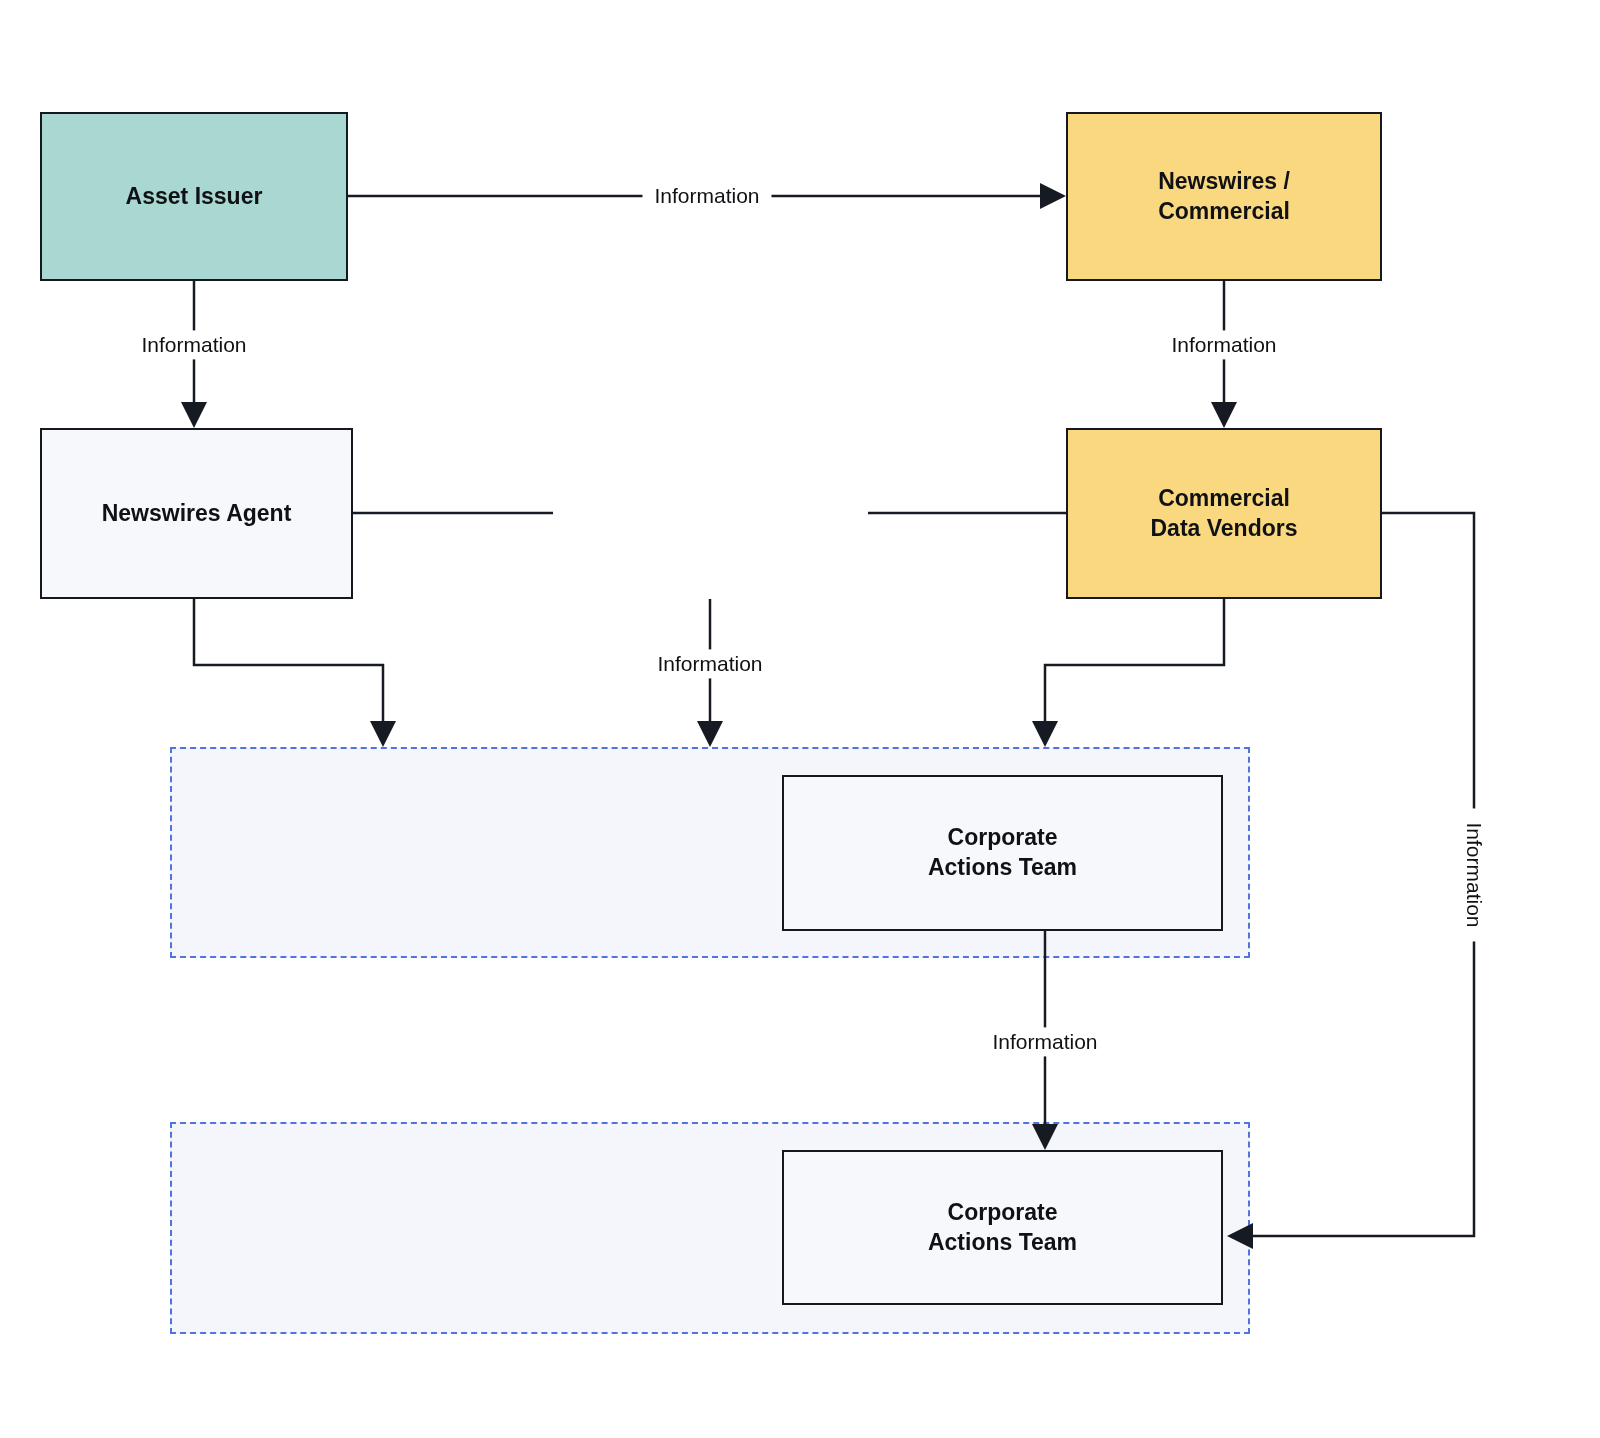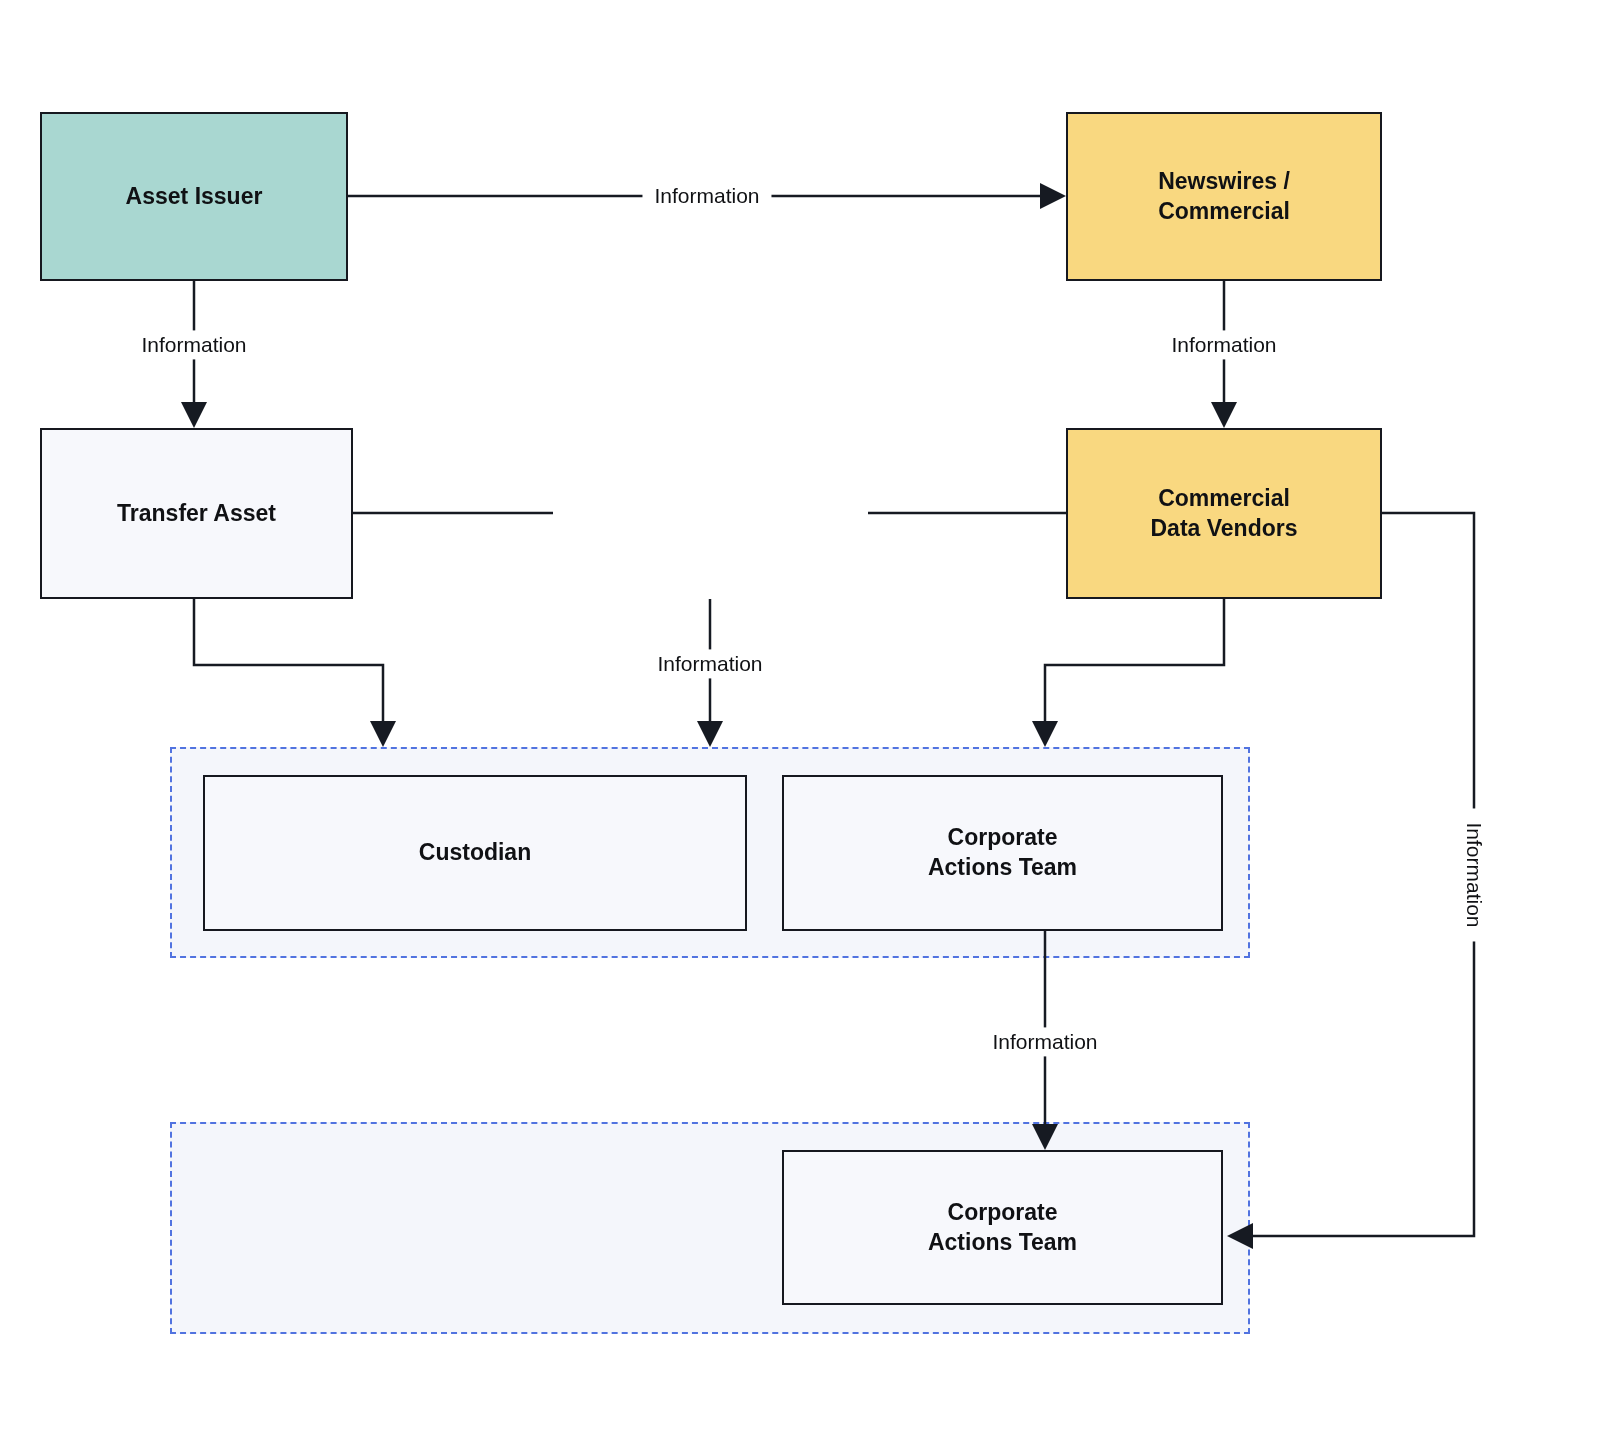--- a/index.html
+++ b/index.html
@@ -99,31 +99,28 @@
 
   <div class="node teal" style="left:40px;top:112px;width:308px;height:169px">
     <span class="node-label">Asset Issuer</span>
   </div>
 
   <div class="node yellow" style="left:1066px;top:112px;width:316px;height:169px">
     <span class="node-label" style="max-width:190px">Newswires / Commercial</span>
   </div>
 
   <div class="node" style="left:40px;top:428px;width:313px;height:171px">
-    <span class="node-label">Transfer Asset</span>
+    <span class="node-label">Newswires Agent</span>
   </div>
 
 
   <div class="node yellow" style="left:1066px;top:428px;width:316px;height:171px">
     <span class="node-label" style="max-width:180px">Commercial Data Vendors</span>
   </div>
 
-  <div class="node" style="left:203px;top:775px;width:544px;height:156px">
-    <span class="node-label">Custodian</span>
-  </div>
 
   <div class="node" style="left:782px;top:775px;width:441px;height:156px">
     <span class="node-label" style="max-width:190px">Corporate Actions Team</span>
   </div>
 
 
   <div class="node" style="left:782px;top:1150px;width:441px;height:155px">
     <span class="node-label" style="max-width:190px">Corporate Actions Team</span>
   </div>
 

